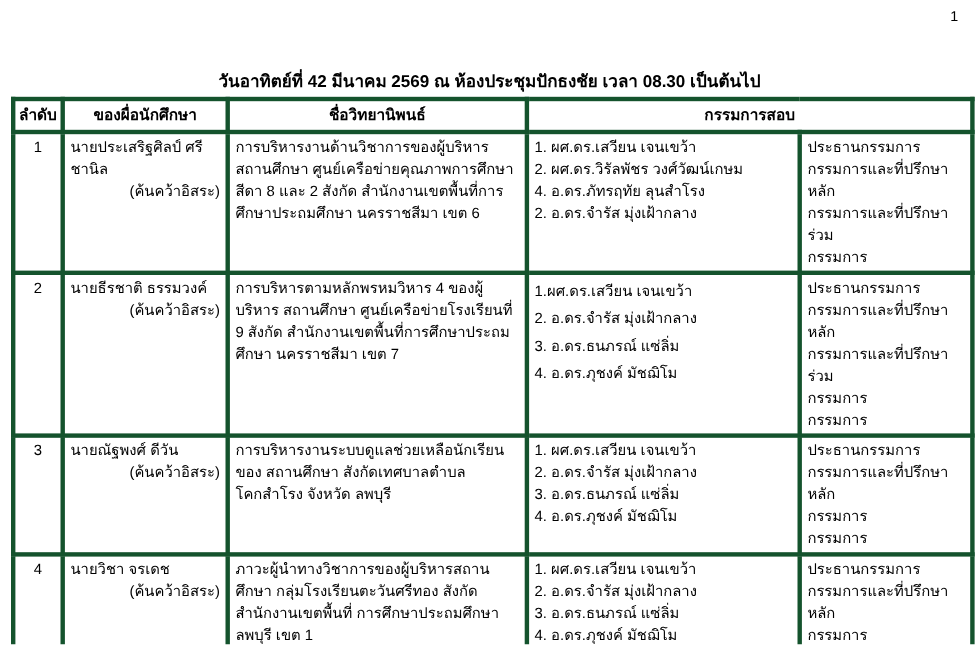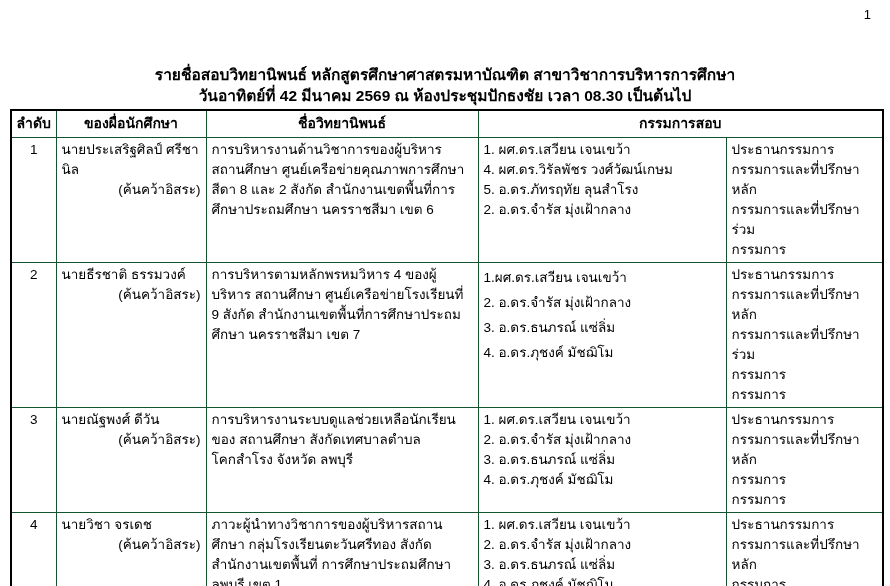--- a/index.html
+++ b/index.html
@@ -7,40 +7,39 @@
   .page{position:relative;width:890px;height:586px;background:#fff;overflow:hidden;}
   .page-number{position:absolute;top:7px;right:19px;font-size:13px;}
   .titles{padding-top:64px;text-align:center;font-weight:bold;font-size:15.5px;line-height:21px;}
   .titles div{white-space:nowrap;}
   table.exam{border-collapse:collapse;table-layout:fixed;width:872px;margin:3px 0 0 10px;border:2px solid #000;}
   col.c-no{width:45px;}
   col.c-student{width:150px;}
   col.c-thesis{width:272px;}
   col.c-committee{width:248px;}
   col.c-role{width:157px;}
-  th,td{border:1px solid #14532d;vertical-align:top;padding:2px 5px;font-size:13.5px;line-height:20px;word-wrap:break-word;}
+  th,td{border:4px solid #14532d;vertical-align:top;padding:2px 5px;font-size:13.5px;line-height:20px;word-wrap:break-word;}
   th{font-weight:bold;text-align:center;font-size:14px;height:22px;padding:2px 2px;}
   td.no-cell{text-align:center;}
   .student-note{text-align:right;}
   .line{line-height:20px;}
   tbody tr:nth-child(1){height:82px;}
   tbody tr:nth-child(2){height:101px;}
   tbody tr:nth-child(2) td.committee-cell .line{line-height:25px;}
   tbody tr:nth-child(3){height:84px;}
   tbody tr:nth-child(4){height:85px;}
   tbody tr:nth-child(5){height:89px;}
 </style>
 </head>
 <body>
 
 <div class="page">
   <div class="page-number">1</div>
 
   <div class="titles">
-    <div>รายชื่อสอบวิทยานิพนธ์ หลักสูตรศึกษาศาสตรมหาบัณฑิต สาขาวิชาการบริหารการศึกษา</div>
     <div>วันอาทิตย์ที่ 42 มีนาคม 2569 ณ ห้องประชุมปักธงชัย เวลา 08.30 เป็นต้นไป</div>
   </div>
 
   <table class="exam">
     <colgroup>
       <col class="c-no">
         <col class="c-student">
         <col class="c-thesis">
         <col class="c-committee">
         <col class="c-role">
@@ -56,22 +55,22 @@
     <tbody>
         <tr>
           <td class="no-cell">1</td>
           <td class="student-cell">
             <div class="student-name line">นายประเสริฐศิลป์  ศรีชานิล</div>
             <div class="student-note line">(ค้นคว้าอิสระ)</div>
           </td>
           <td class="thesis-cell">การบริหารงานด้านวิชาการของผู้บริหารสถานศึกษา ศูนย์เครือข่ายคุณภาพการศึกษาสีดา 8 และ 2 สังกัด สำนักงานเขตพื้นที่การศึกษาประถมศึกษา นครราชสีมา เขต 6</td>
           <td class="committee-cell">
             <div class="line">1. ผศ.ดร.เสวียน เจนเขว้า</div>
-            <div class="line">4. ผศ.ดร.วิรัลพัชร  วงศ์วัฒน์เกษม</div>
-            <div class="line">5. อ.ดร.ภัทรฤทัย  ลุนสำโรง</div>
+            <div class="line">2. ผศ.ดร.วิรัลพัชร  วงศ์วัฒน์เกษม</div>
+            <div class="line">4. อ.ดร.ภัทรฤทัย  ลุนสำโรง</div>
             <div class="line">2. อ.ดร.จำรัส  มุ่งเฝ้ากลาง</div>
           </td>
           <td class="roles-cell">
             <div class="line">ประธานกรรมการ</div>
             <div class="line">กรรมการและที่ปรึกษาหลัก</div>
             <div class="line">กรรมการและที่ปรึกษาร่วม</div>
             <div class="line">กรรมการ</div>
           </td>
         </tr>
         <tr>

